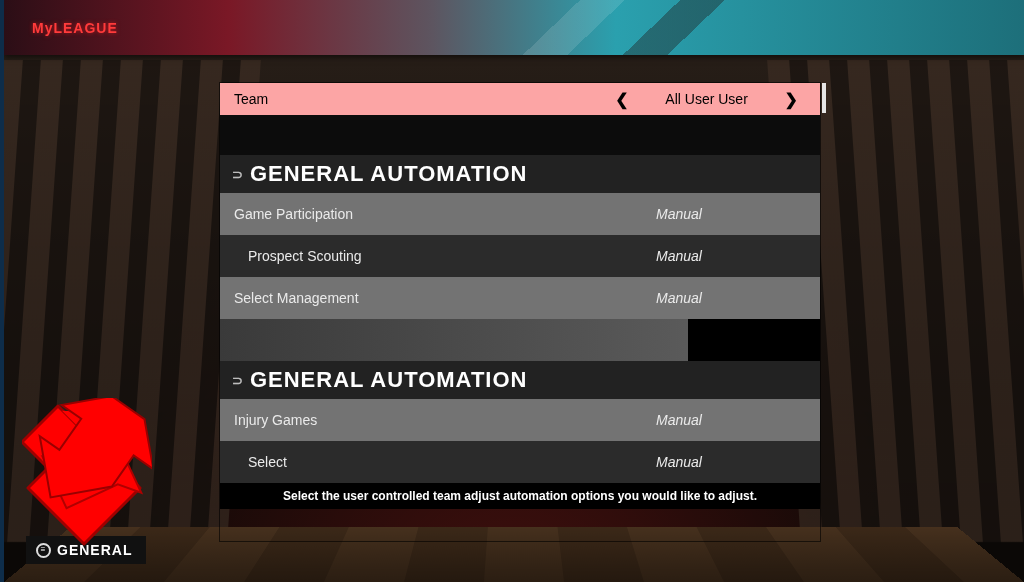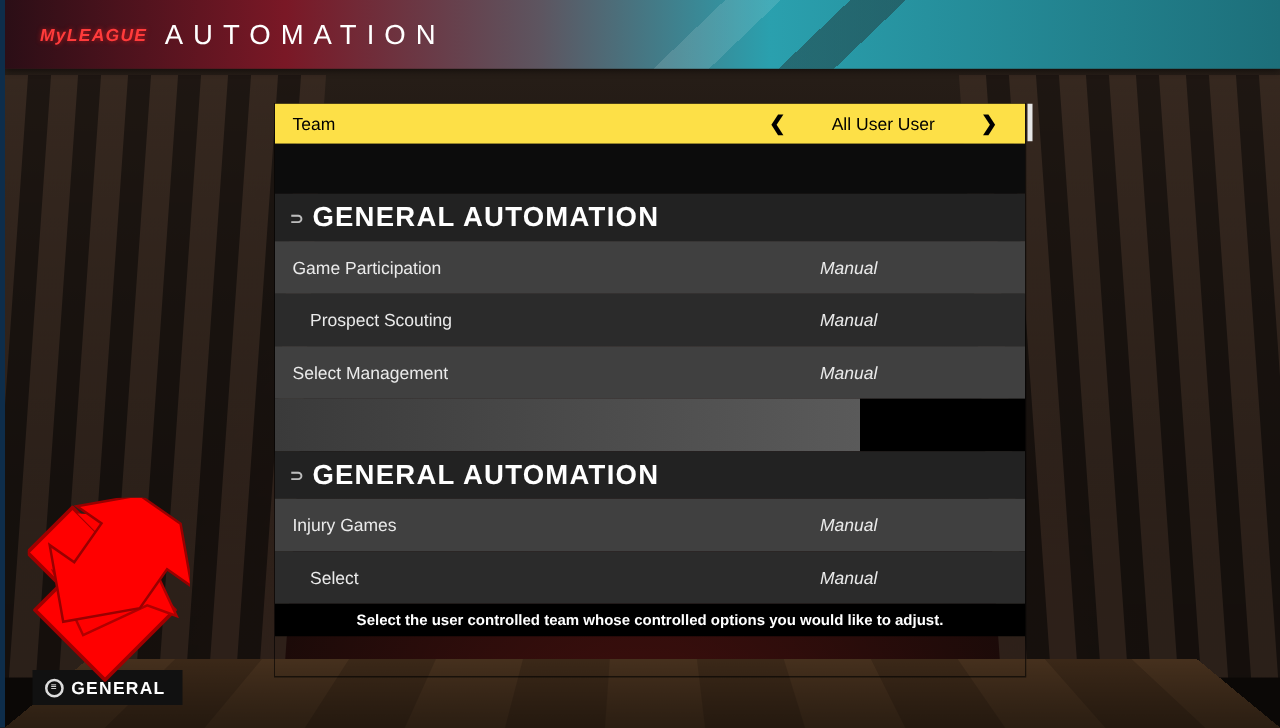--- a/index.html
+++ b/index.html
@@ -46,39 +46,39 @@
     box-shadow: 0 2px 6px rgba(0,0,0,.6);
     overflow:hidden;
   }
   .header::after{
     content:""; position:absolute; left:340px; top:-20px; width:500px; height:120px;
     background: linear-gradient(115deg, rgba(255,255,255,0) 0 40%, rgba(255,255,255,.12) 40% 48%, rgba(255,255,255,0) 48% 58%, rgba(30,30,30,.4) 58% 66%, rgba(255,255,255,0) 66%);
     transform: skewX(-30deg);
   }
   .league-mark {
     font-weight: 900; letter-spacing: 1px; color: #ff3b3b;
-    font-style: italic; font-size: 14px; margin-right: 14px;
+    font-size: 14px; margin-right: 14px;
     text-shadow: 0 0 4px rgba(255,30,30,.6);
   }
   .header-title {
     font-size: 22px; letter-spacing: 8px; font-weight: 500; color: #fff;
   }
 
   
   .panel {
     position: absolute; z-index: 2;
     left: 216px; top: 83px; width: 600px; height: 458px;
     display:flex; flex-direction:column;
     box-shadow: 0 0 0 1px rgba(0,0,0,.6);
   }
   .panel-scrolltrack {
     position:absolute; right:-6px; top:0; width:4px; height:30px; background:#e6e6e6;
   }
   .selector {
-    background:#fde047; color:#000; height:32px;
+    background:#fca5a5; color:#000; height:32px;
     display:flex; align-items:center; padding:10px 14px; font-size:14px;
   }
   .selector .label { flex:0 0 auto; }
   .selector .spacer { flex:1; }
   .selector .arrow { font-size:16px; padding:0 8px; cursor:pointer; user-select:none; font-weight:bold;}
   .selector .value { min-width:140px; text-align:center; }
   .gap-dark { height:40px; background:#0c0c0c; }
   .section-head {
     background:#222; height:38px; display:flex; align-items:center;
     padding:0 12px; font-size:22px; font-weight:700; letter-spacing:1px;
@@ -86,21 +86,21 @@
     font-stretch: condensed;
   }
   .section-head .link-icon { font-size:13px; opacity:.7; margin-right:6px; }
   .row {
     height:42px; display:flex; align-items:center; padding:0 14px;
     font-size:14px; color:#eaeaea;
   }
   .row .rlabel { flex:0 0 auto; }
   .row .rspace { flex:1; }
   .row .rval { flex:0 0 150px;font-style:italic; }
-  .row.dark  { background:#404040;gap:37px; }
+  .row.dark  { background:#737373;gap:37px; }
   .row.light { background:#2b2b2b;padding-left:28px; }
   .row.grad  { background: linear-gradient(90deg,#3a3a3a,#5a5a5a 78%, #000 78%); height:42px;}
   .hint {
     background:#000; color:#fff; font-size:12px; font-weight:600;
     text-align:center; padding:6px 4px;
   }
 
   
   .advance {
     position:absolute; left:22px; bottom:18px; z-index:3;
@@ -118,21 +118,20 @@
   .red-arrow { position:absolute; left:18px; top:398px; z-index:4; pointer-events:none;}
 </style>
 </head>
 <body>
 
 <div class="bg"></div>
 <div class="floor"></div>
 
 <div class="header">
   <span class="league-mark">MyLEAGUE</span>
-  <span class="header-title">AUTOMATION</span>
 </div>
 
 <div class="panel">
   <div class="panel-scrolltrack"></div>
 
   <div class="selector">
     <span class="label">Team</span>
     <span class="spacer"></span>
     <span class="arrow">❮</span>
     <span class="value">All User User</span>
@@ -170,21 +169,21 @@
     <span class="rlabel">Injury Games</span>
     <span class="rspace"></span>
     <span class="rval">Manual</span>
   </div>
   <div class="row light">
     <span class="rlabel">Select</span>
     <span class="rspace"></span>
     <span class="rval">Manual</span>
   </div>
 
-  <div class="hint">Select the user controlled team whose controlled options you would like to adjust.</div>
+  <div class="hint">Select the user controlled team adjust automation options you would like to adjust.</div>
 </div>
 
 <button class="advance">
   <span class="circ">≡</span>
   <span>GENERAL</span>
 </button>
 
 <svg class="red-arrow" width="130" height="150" viewBox="0 0 130 150">
   <g fill="#ff0000" stroke="#a00000" stroke-width="3" stroke-linejoin="round">
     <polygon points="88,8 124,44 98,70 118,90 62,146 6,90 26,70 0,44 36,8 62,34" transform="rotate(0)" fill="#ff0000"></polygon>

